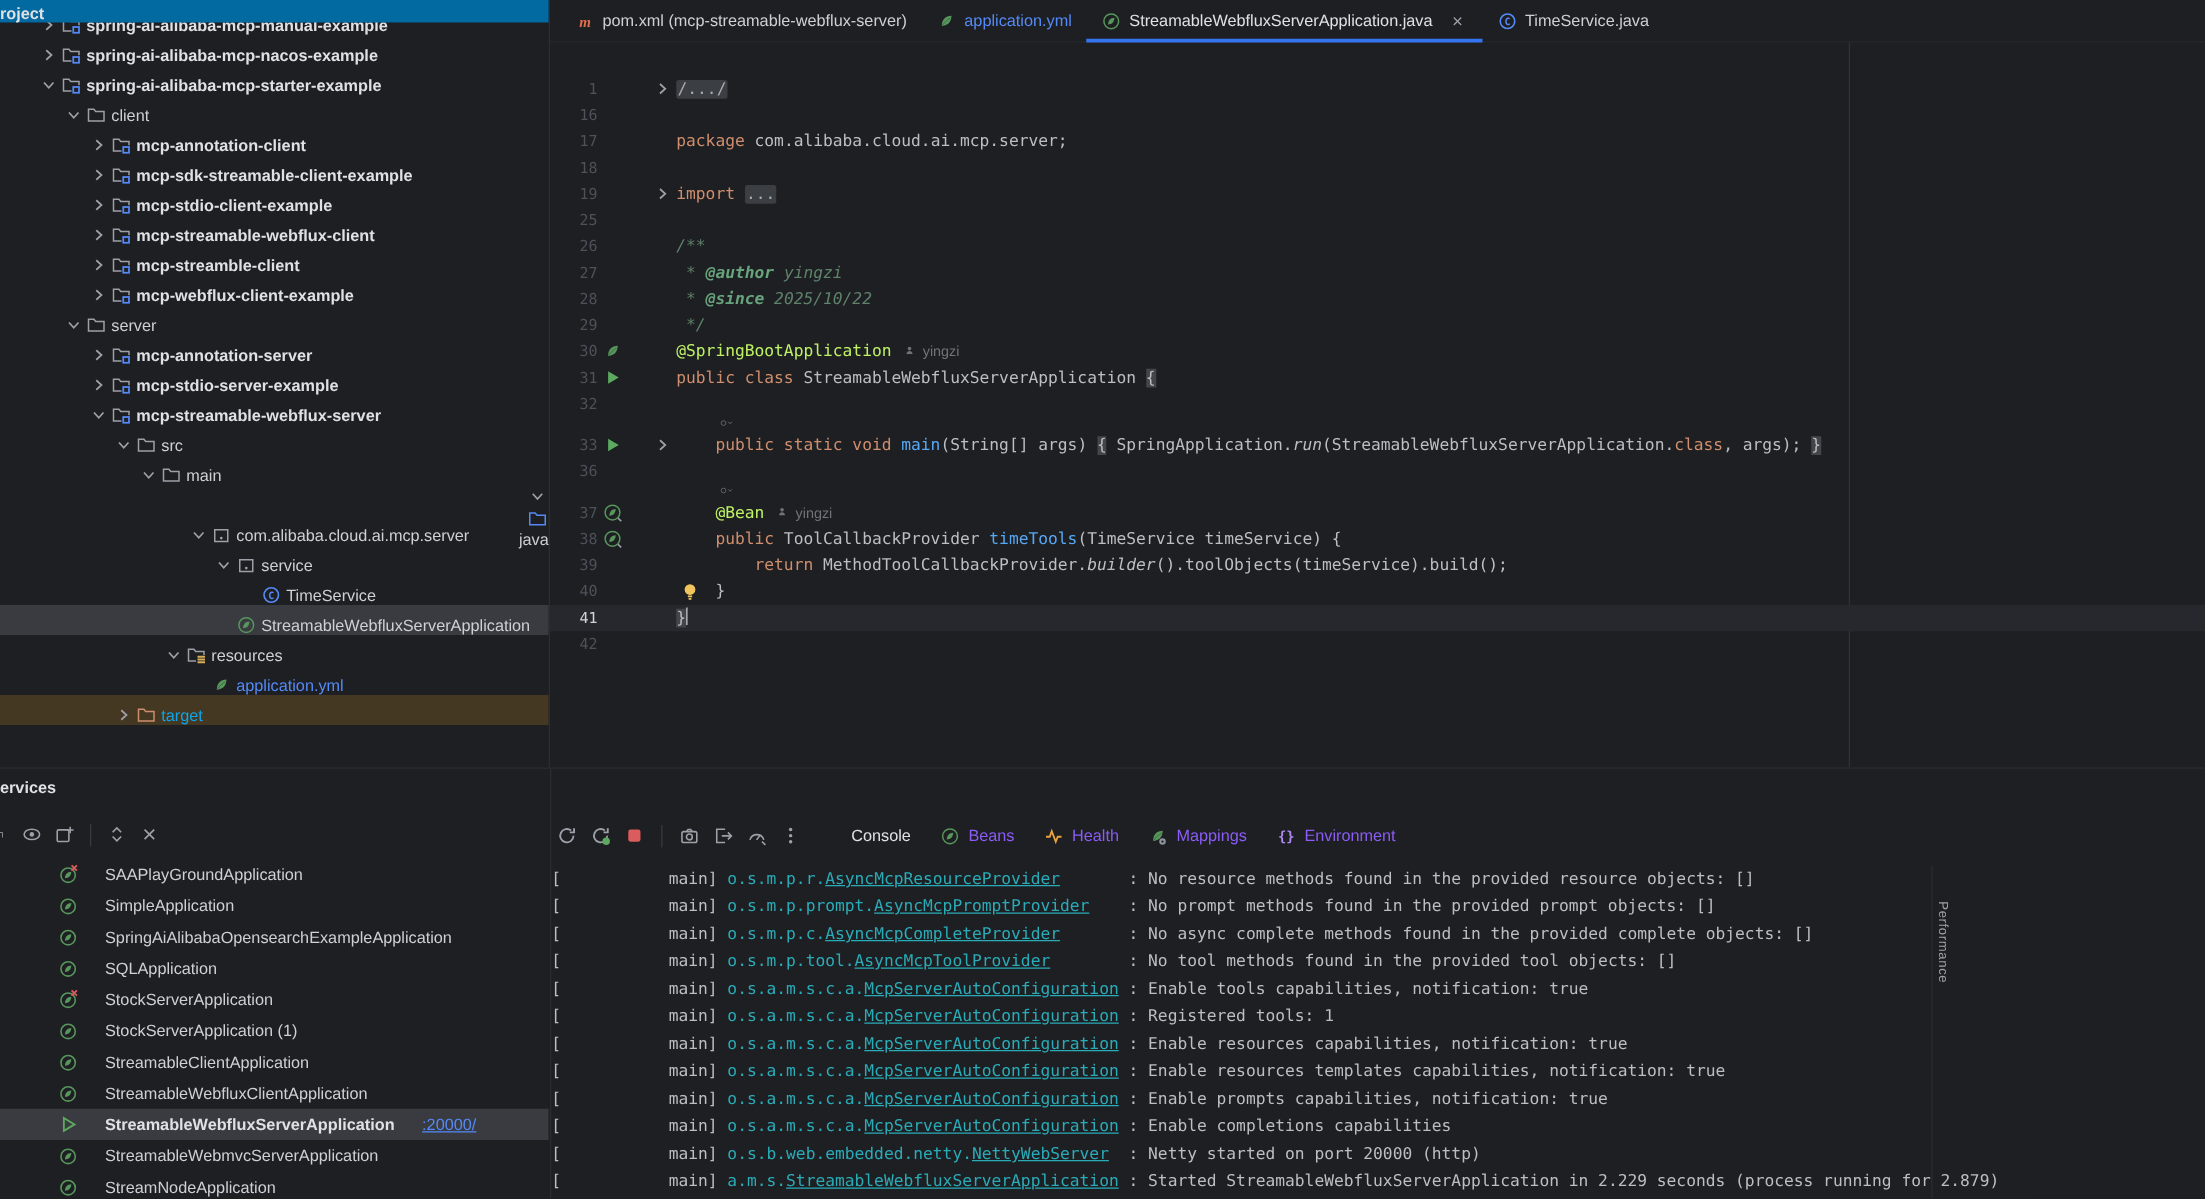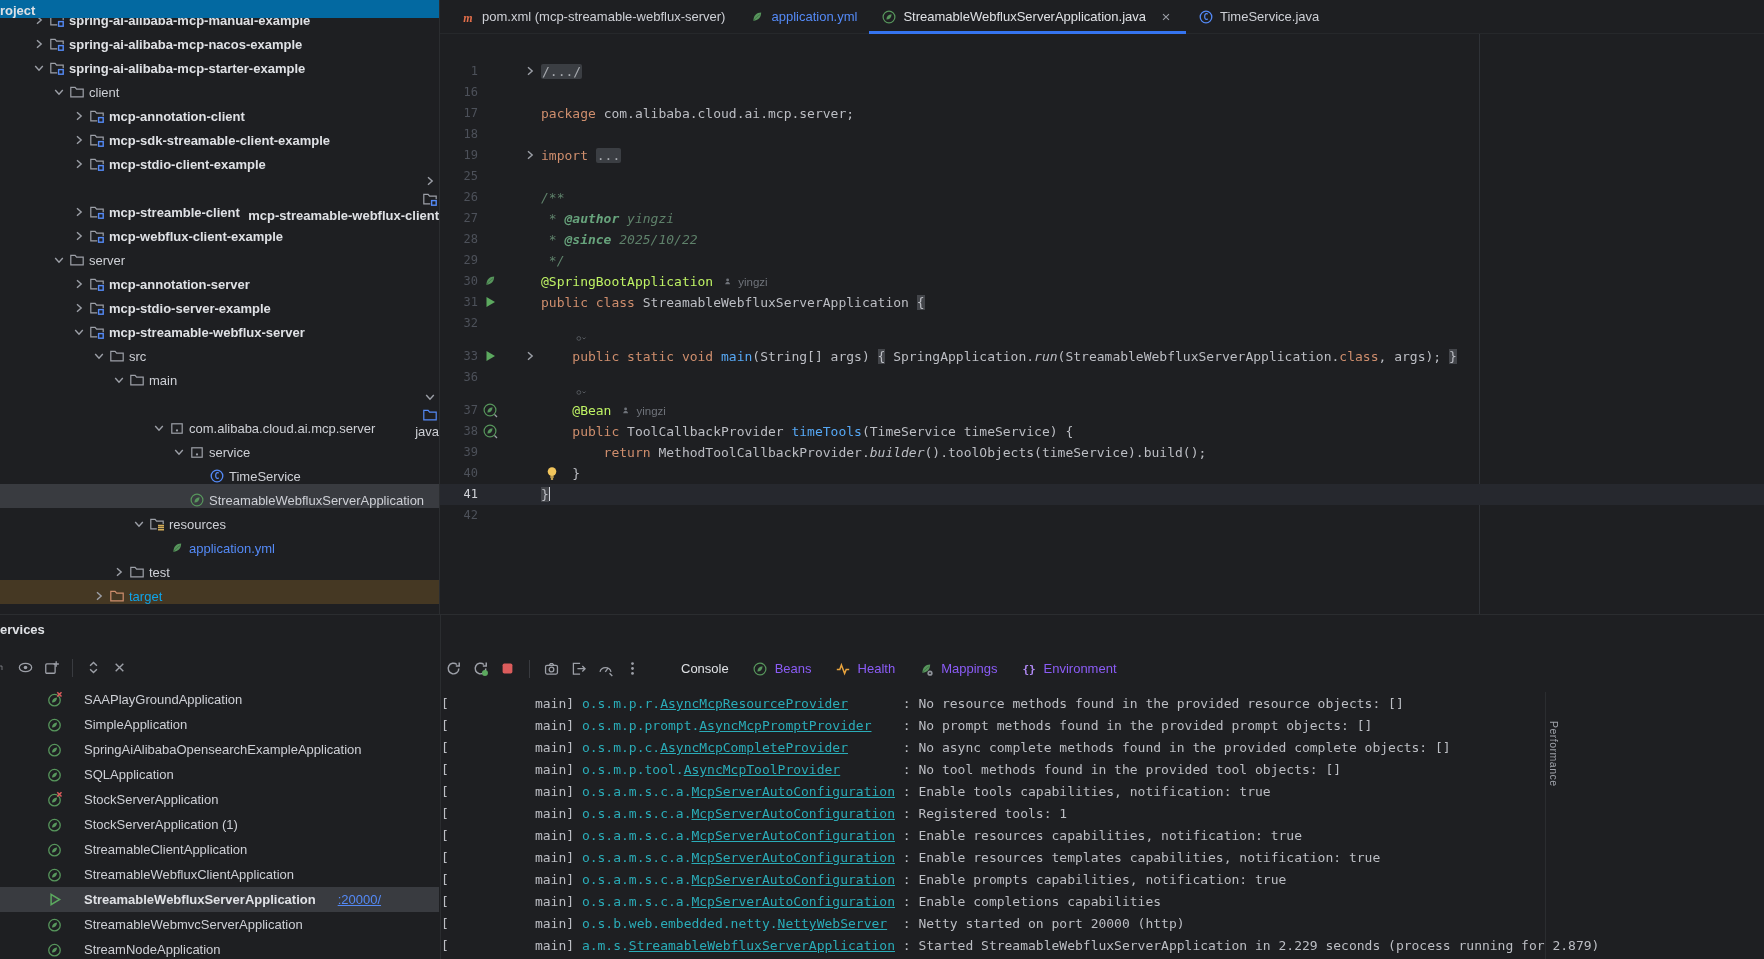--- a/index.html
+++ b/index.html
@@ -185,21 +185,21 @@
           </span>
           <span class="ticon">
             <svg width="16" height="16" viewBox="0 0 16 16" fill="none">
               <path d="M1.8 3.4h4.3l1.5 1.8h6.6v7.6H1.8z" stroke="#9DA0A8" stroke-width="1.2"></path>
               <rect x="8.2" y="8.2" width="7.8" height="7.8" fill="#1E1F22"></rect>
               <rect x="9.6" y="9.6" width="4.6" height="4.6" stroke="#548AF7" stroke-width="1.4"></rect>
             </svg>
           </span>
           <span class="tlabel bold">mcp-stdio-client-example</span>
         </div>
-        <div class="trow" style="padding-left: 70px; flex-direction: column;">
+        <div class="trow" style="padding-left: 70px;">
           <span class="tchev">
             <svg width="16" height="16" viewBox="0 0 16 16" fill="none">
               <path d="M6 4.2l4.2 3.8L6 11.8" stroke="#9DA0A8" stroke-width="1.4"></path>
             </svg>
           </span>
           <span class="ticon">
             <svg width="16" height="16" viewBox="0 0 16 16" fill="none">
               <path d="M1.8 3.4h4.3l1.5 1.8h6.6v7.6H1.8z" stroke="#9DA0A8" stroke-width="1.2"></path>
               <rect x="8.2" y="8.2" width="7.8" height="7.8" fill="#1E1F22"></rect>
               <rect x="9.6" y="9.6" width="4.6" height="4.6" stroke="#548AF7" stroke-width="1.4"></rect>
@@ -399,33 +399,20 @@
         </div>
         <div class="trow" style="padding-left: 150px;">
           <span class="tchev"></span>
           <span class="ticon">
             <svg width="16" height="16" viewBox="0 0 16 16" fill="none">
               <path d="M12.2 3.6c-4.8.2-7.6 2.8-7.8 8.1 4.8-.2 7.6-2.8 7.8-8.1z" fill="#57965C"></path>
               <path d="M4.8 11.5c2-3 4-4.6 6.4-6" stroke="#3E6B44" stroke-width="0.8"></path>
             </svg>
           </span>
           <span class="tlabel blue">application.yml</span>
-        </div>
-        <div class="trow" style="padding-left: 110px;">
-          <span class="tchev">
-            <svg width="16" height="16" viewBox="0 0 16 16" fill="none">
-              <path d="M6 4.2l4.2 3.8L6 11.8" stroke="#9DA0A8" stroke-width="1.4"></path>
-            </svg>
-          </span>
-          <span class="ticon">
-            <svg width="16" height="16" viewBox="0 0 16 16" fill="none">
-              <path d="M1.8 3.4h4.3l1.5 1.8h6.6v7.6H1.8z" stroke="#9DA0A8" stroke-width="1.2"></path>
-            </svg>
-          </span>
-          <span class="tlabel">test</span>
         </div>
         <div class="trow excl" style="padding-left: 90px;">
           <span class="tchev">
             <svg width="16" height="16" viewBox="0 0 16 16" fill="none">
               <path d="M6 4.2l4.2 3.8L6 11.8" stroke="#9DA0A8" stroke-width="1.4"></path>
             </svg>
           </span>
           <span class="ticon">
             <svg width="16" height="16" viewBox="0 0 16 16" fill="none">
               <path d="M1.8 3.4h4.3l1.5 1.8h6.6v7.6H1.8z" stroke="#CE8E6D" stroke-width="1.2"></path>

